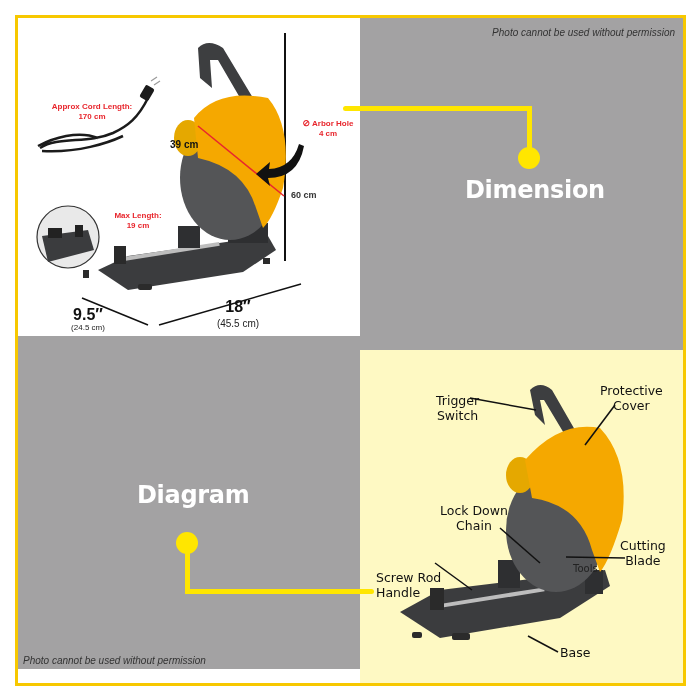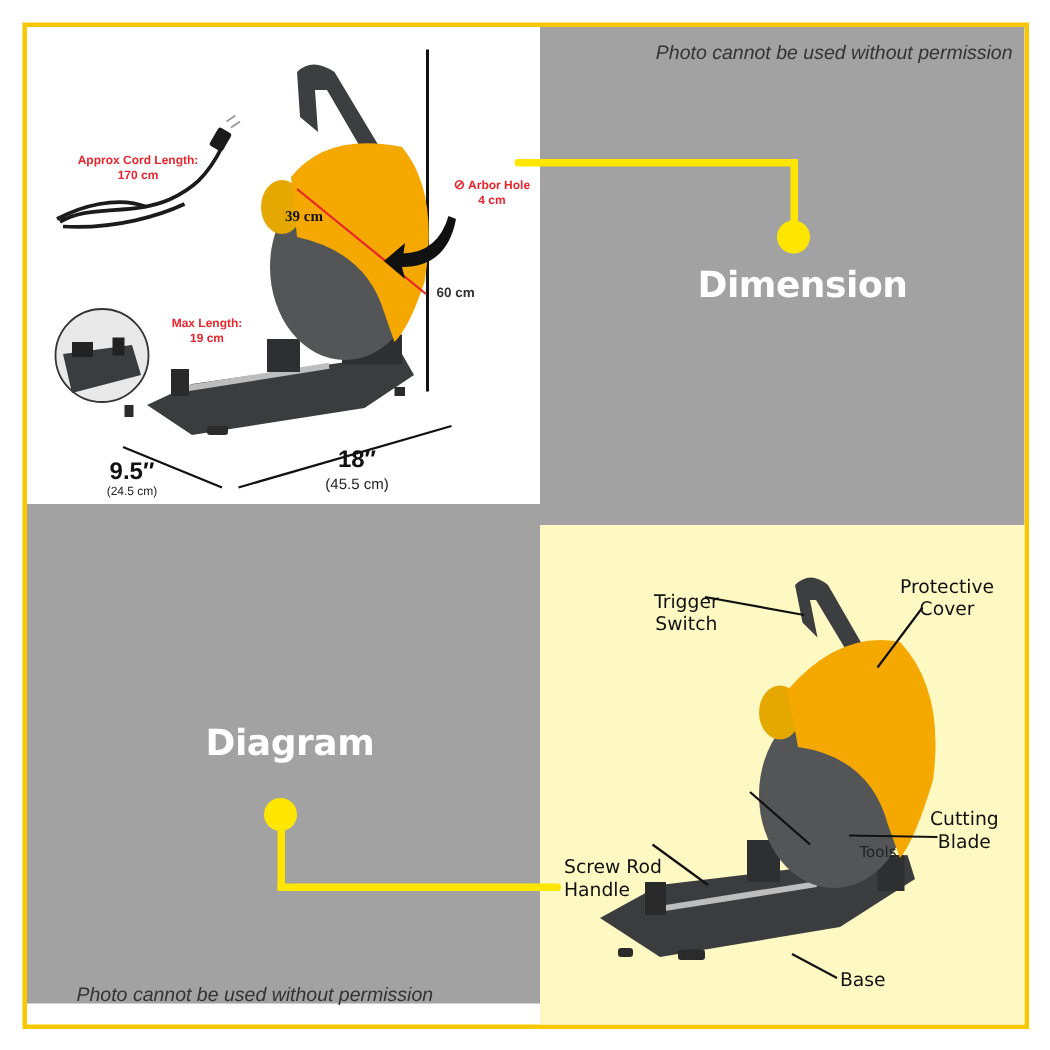--- a/index.html
+++ b/index.html
@@ -10,23 +10,22 @@
       position: absolute; left: 15px; top: 15px; width: 671px; height: 671px;
       border: 3px solid #f7c800; background: #ffffff; overflow: hidden;
     }
     .quad { position: absolute; }
     .q-tl { left: 0; top: 0; width: 410px; height: 332px; background: #ffffff; }
     .q-tr { left: 342px; top: 0; width: 323px; height: 332px; background: #a3a2a3; }
     .q-bl { left: 0; top: 318px; width: 342px; height: 333px; background: #a3a2a3; }
     .q-br { left: 342px; top: 332px; width: 323px; height: 418px; background: #fef9c3; }
 
     .watermark {
-      position: absolute; font-size: 13px; font-style: italic; color: #333;
+      position: absolute; font-size: 10px; font-style: italic; color: #333;
       white-space: nowrap;
-      margin-left: 28px;
     }
     .section-title {
       position: absolute; color: #ffffff; font-weight: bold; font-size: 24px;
       font-family: "DejaVu Sans", sans-serif; letter-spacing: -0.3px;
     }
 
     .connector { position: absolute; background: #ffe600; }
     .dot { position: absolute; width: 22px; height: 22px; border-radius: 50%; background: #ffe600; }
 
     .red-label { position: absolute; color: #e8262d; font-size: 8px; font-weight: bold; text-align: center; line-height: 10px; }
@@ -90,21 +89,21 @@
     <div class="red-label" style="left:24px; top:84px; width:100px;">
       <div>Approx Cord Length:</div>
       <div>170 cm</div>
     </div>
 
     <div class="red-label" style="left:280px; top:100px; width:60px;">
       <div><span style="font-size:9px;">⊘</span> <span>Arbor Hole</span></div>
       <div>4 cm</div>
     </div>
 
-    <div class="dim-label" style="left:172px; top:121px; font-size:10px; font-weight:bold;font-family:Liberation Serif, serif;">39 cm</div>
+    <div class="dim-label" style="left:152px; top:121px; font-size:10px; font-weight:bold;">39 cm</div>
 
     <div class="dim-label" style="left:273px; top:172px; font-size:9px; font-weight:bold; color:#333;">60 cm</div>
 
     <div class="red-label" style="left:90px; top:193px; width:60px;">
       <div>Max Length:</div>
       <div>19 cm</div>
     </div>
 
     <div class="dim-label" style="left:40px; top:288px; width:60px; font-size:16px;">9.5″</div>
     <div class="dim-sub" style="left:40px; top:305px; width:60px; font-size:8px;">(24.5 cm)</div>
@@ -153,20 +152,24 @@
     </svg>
 
     <div class="part-label" style="left:76px; top:43px;">
       <div>Trigger</div>
       <div>Switch</div>
     </div>
     <div class="part-label" style="left:240px; top:33px;">
       <div>Protective</div>
       <div>Cover</div>
     </div>
+    <div class="part-label" style="left:80px; top:153px;">
+      <div>Lock Down</div>
+      <div>Chain</div>
+    </div>
     <div class="part-label" style="left:16px; top:192px; text-align:left;margin-top:28px;">
       <div>Screw Rod</div>
       <div>Handle</div>
     </div>
     <div class="part-label" style="left:260px; top:188px;">
       <div>Cutting</div>
       <div>Blade</div>
     </div>
     <div class="part-label" style="left:213px; top:211px; font-size:10px; color:#222;">Tools</div>
     <div class="part-label" style="left:200px; top:295px;">Base</div>

